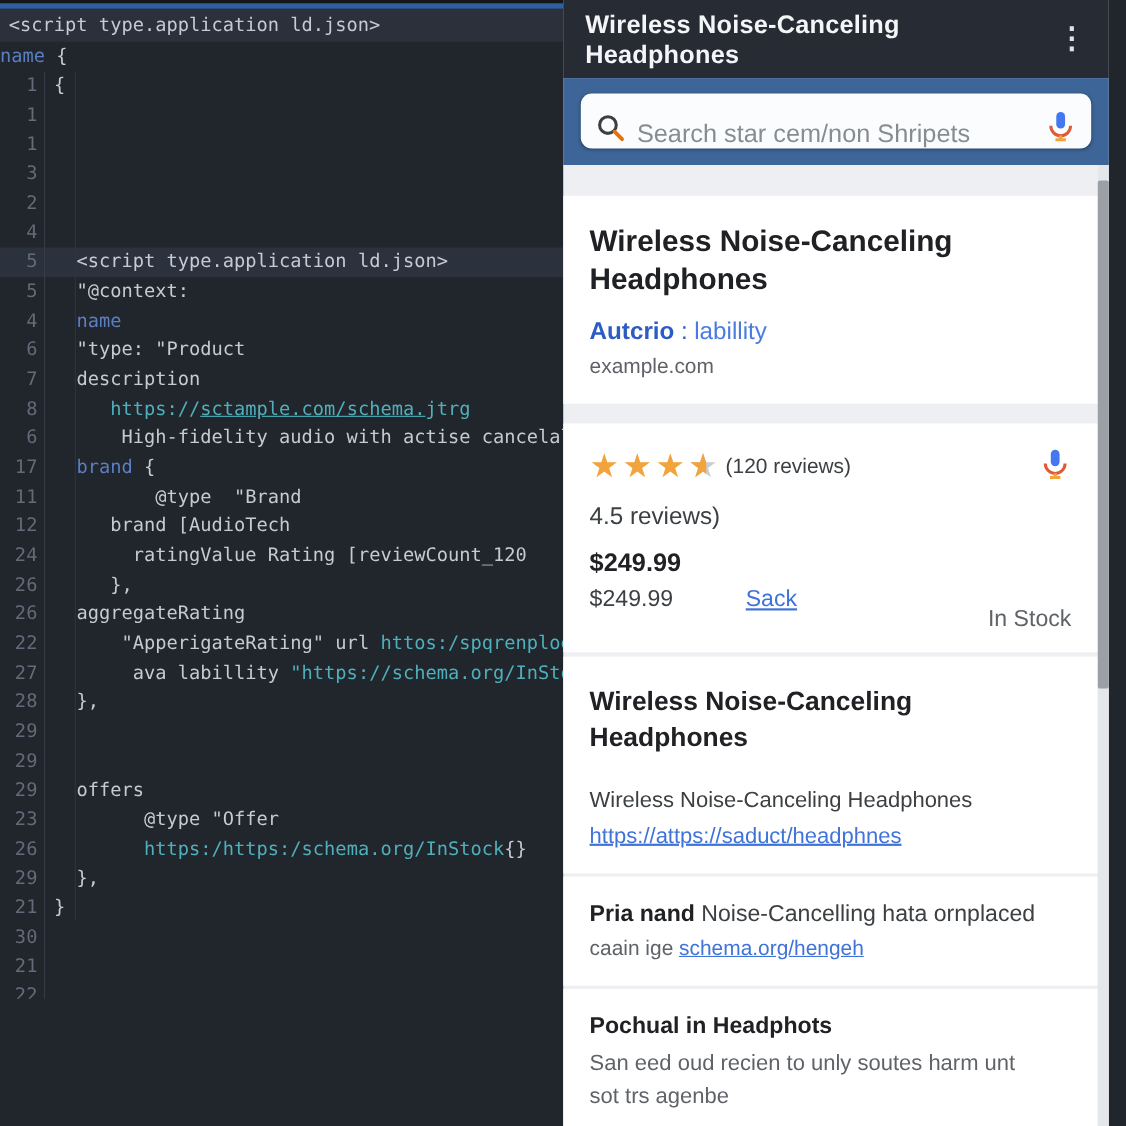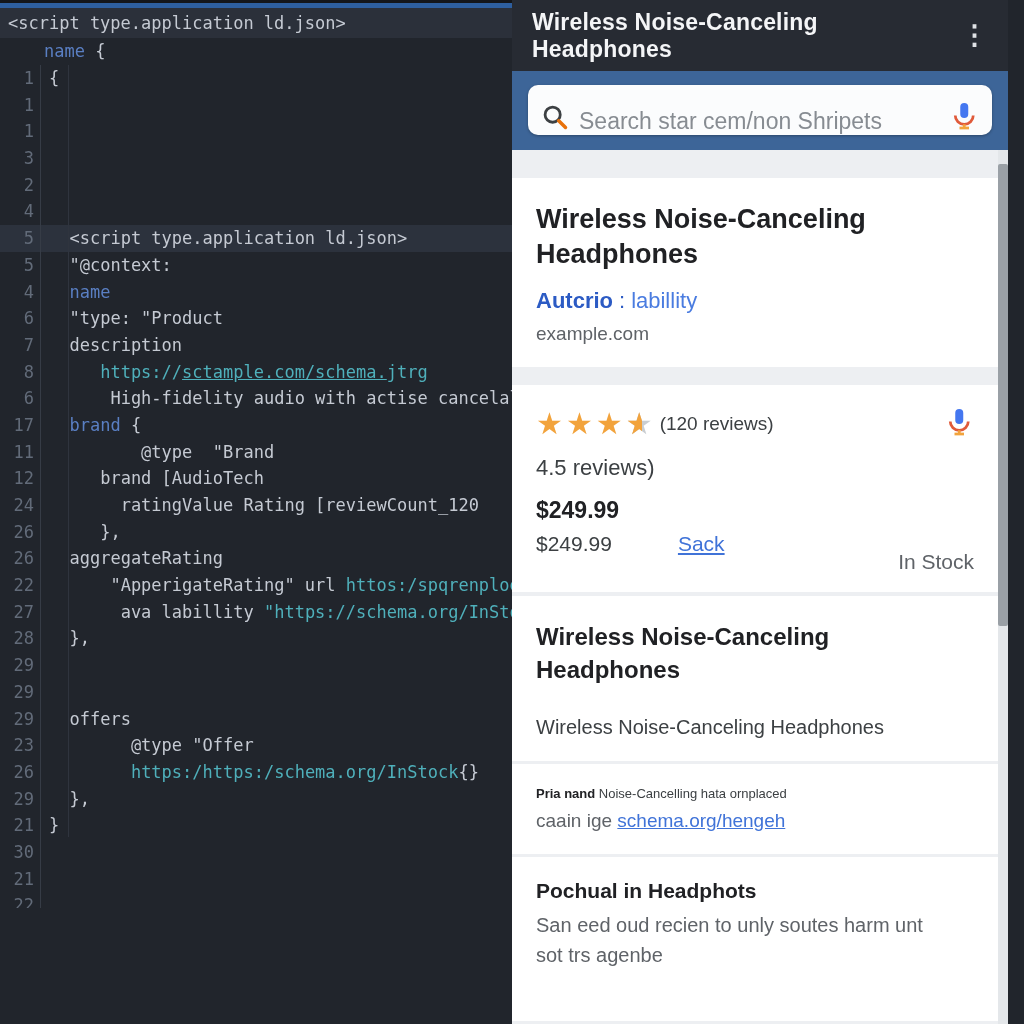--- a/index.html
+++ b/index.html
@@ -5,21 +5,21 @@
   html,body{margin:0;padding:0;width:1024px;height:1024px;overflow:hidden;}
   body{display:flex;font-family:"Liberation Sans",sans-serif;background:#21252c;}
 
   
   .left-panel{width:512px;height:908px;background:#21252c;flex:none;position:relative;overflow:hidden;}
   .dark-strip{height:3px;background:#14161a;}
   .blue-strip{height:5px;background:#2e5f9f;}
   .editor-header{height:30px;background:#2b303a;color:#c2c8d2;font-family:"DejaVu Sans Mono",monospace;
     font-size:17px;line-height:30px;padding-left:8px;white-space:pre;}
   .pre-line{height:27px;line-height:27px;font-family:"DejaVu Sans Mono",monospace;font-size:17px;
-    padding-left:44px;white-space:pre;}
+    white-space:pre;}
   .code-area{position:relative;}
   .indent-guide{position:absolute;left:68px;top:0;width:1px;height:772px;background:#2f343e;}
   .code-row{display:flex;height:26.7px;line-height:26.7px;font-family:"DejaVu Sans Mono",monospace;
     font-size:17px;white-space:pre;}
   .code-row.highlight{background:#2c323d;}
   .gutter{width:34px;flex:none;text-align:right;color:#626b79;padding-right:6px;border-right:1px solid #363c46;}
   .code-text{padding-left:8px;}
   .seg-fg{color:#c5cad3;}
   .seg-blue{color:#5a7fc3;}
   .seg-teal{color:#4fb0bb;}
@@ -53,21 +53,21 @@
   .mic-btn{margin-left:auto;cursor:pointer;}
   .rating-line{font-size:22px;color:#3c4043;margin-top:14px;}
   .price-main{font-size:23px;font-weight:bold;color:#202124;margin-top:16px;}
   .price-row{display:flex;align-items:flex-start;margin-top:8px;padding-bottom:14px;}
   .price-secondary{font-size:21px;color:#3c4043;}
   .stock-link{font-size:21px;color:#4073d8;text-decoration:underline;margin-left:66px;cursor:pointer;}
   .in-stock{margin-left:auto;font-size:21px;color:#5f6368;transform:translateY(18px);}
   .detail-heading{font-size:24px;font-weight:bold;color:#202124;line-height:33px;max-width:380px;margin:2px 0 0 0;}
   .detail-name{font-size:20px;color:#3c4043;margin-top:30px;}
   .detail-url{font-size:20px;color:#4073d8;text-decoration:underline;margin-top:9px;cursor:pointer;}
-  .snippet-title{font-size:13px;color:#3c4043;}
+  .snippet-title{font-size:21px;color:#3c4043;}
   .snippet-title b{color:#202124;}
   .snippet-meta{font-size:19px;color:#5f6368;margin-top:9px;}
   .snippet-meta .meta-link{color:#4073d8;text-decoration:underline;cursor:pointer;}
   .footer-heading{font-size:21px;font-weight:bold;color:#202124;}
   .footer-line{font-size:20px;color:#5f6368;line-height:30px;margin-top:7px;}
   .footer-line2{font-size:20px;color:#5f6368;line-height:30px;}
   .card-footer{min-height:120px;}
   .scroll-track{position:absolute;right:0;top:150px;bottom:0;width:10px;background:#e4e7ea;}
   .scroll-thumb{position:absolute;right:0;top:14px;width:10px;height:462px;background:#9aa0a6;border-radius:2px;cursor:pointer;}
 </style>
@@ -179,20 +179,21 @@
         <span class="stock-link">Sack</span>
         <span class="in-stock">In Stock</span>
       </div>
     </div>
 
     <div class="gap4"></div>
 
     <div class="card">
       <div class="detail-heading">Wireless Noise-Canceling Headphones</div>
       <div class="detail-name">Wireless Noise-Canceling Headphones</div>
+      <div class="detail-url">https://attps://saduct/headphnes</div>
     </div>
 
     <div class="gap3"></div>
 
     <div class="card">
       <div class="snippet-title">
         <b>Pria nand</b><span> Noise-Cancelling hata ornplaced</span>
       </div>
       <div class="snippet-meta">
         <span>caain ige </span><span class="meta-link">schema.org/hengeh</span>

